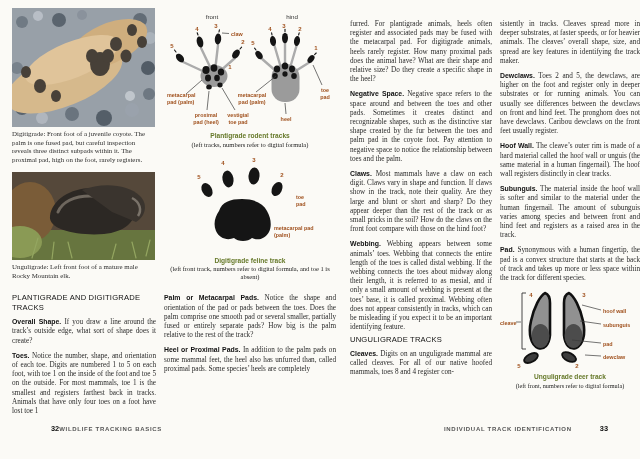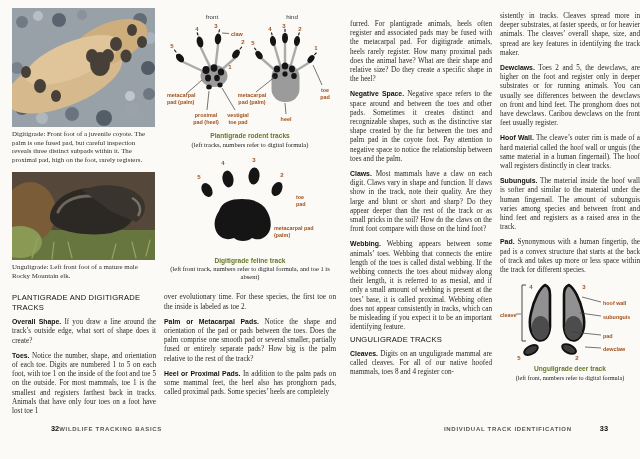--- a/index.html
+++ b/index.html
@@ -8,21 +8,21 @@
     background:#fbfaf6;
     font-family:"Liberation Serif", serif;
     color:#2a2a2a;
     position:relative;
     overflow:hidden;
   }
   .col { position:absolute; }
   .col1 { left:12px;  top:8px;  width:144px; }
   .col2 { left:164px; top:8px;  width:172px; }
   .col3 { left:350px; top:20px; width:142px; }
-  .col4 { left:500px; top:12px; width:140px; }
+  .col4 { left:500px; top:20px; width:140px; }
 
   .photo { display:block; width:143px; overflow:hidden; }
   .photo svg { display:block; }
   .photo-caption { font-size:6.9px; line-height:8.7px; margin-top:3px; text-align:left; color:#2e2e2e; }
   .photo2 { margin-top:7px; }
 
   .section-heading {
     font-family:"Liberation Sans", sans-serif; font-weight:normal;
     font-size:7.6px; line-height:9.5px; letter-spacing:.2px; color:#101010;
     margin-top:13px;
@@ -258,23 +258,22 @@
       <text class="dg-label" x="104" y="79" text-anchor="start">metacarpal pad</text>
       <text class="dg-label" x="104" y="86" text-anchor="start">(palm)</text>
     </svg>
 
     <div class="diagram-caption">
       <div class="dc-title">Digitigrade feline track</div>
       <div class="dc-sub">(left front track, numbers refer to digital formula, and toe 1 is absent)</div>
     </div>
 
     <div class="col2-text">
-      <p class="body-p cont">over evolutionary time. For these species, the first toe on the inside is labeled as toe 2.</p>
       <p class="body-p"><span class="lead">Palm or Metacarpal Pads.</span><span> Notice the shape and orientation of the pad or pads between the toes. Does the palm comprise one smooth pad or several smaller, partially fused or entirely separate pads? How big is the palm relative to the rest of the track?</span></p>
-      <p class="body-p"><span class="lead">Heel or Proximal Pads.</span><span> In addition to the palm pads on some mammal feet, the heel also has pronghorn pads, called proximal pads. Some species’ heels are completely</span></p>
+      <p class="body-p"><span class="lead">Heel or Proximal Pads.</span><span> In addition to the palm pads on some mammal feet, the heel also has unfurred than, called proximal pads. Some species’ heels are completely</span></p>
     </div>
   </div>
 
   <div class="col col3">
     <p class="body-p cont">furred. For plantigrade animals, heels often register and associated pads may be fused with the metacarpal pad. For digitigrade animals, heels rarely register. How many proximal pads does the animal have? What are their shape and relative size? Do they create a specific shape in the heel?</p>
     <p class="body-p"><span class="lead">Negative Space.</span><span> Negative space refers to the space around and between the toes and other pads. Sometimes it creates distinct and recognizable shapes, such as the distinctive star shape created by the fur between the toes and palm pad in the coyote foot. Pay attention to negative space to notice the relationship between toes and the palm.</span></p>
     <p class="body-p"><span class="lead">Claws.</span><span> Most mammals have a claw on each digit. Claws vary in shape and function. If claws show in the track, note their quality. Are they large and blunt or short and sharp? Do they appear deeper than the rest of the track or as small pricks in the soil? How do the claws on the front foot compare with those on the hind foot?</span></p>
     <p class="body-p"><span class="lead">Webbing.</span><span> Webbing appears between some animals’ toes. Webbing that connects the entire length of the toes is called distal webbing. If the webbing connects the toes about midway along their length, it is referred to as mesial, and if only a small amount of webbing is present at the toes’ base, it is called proximal. Webbing often does not appear consistently in tracks, which can be misleading if you expect it to be an important identifying feature.</span></p>
     <h3 class="section-heading mid-heading">UNGULIGRADE TRACKS</h3>
     <p class="body-p"><span class="lead">Cleaves.</span><span> Digits on an unguligrade mammal are called cleaves. For all of our native hoofed mammals, toes 8 and 4 register con-</span></p>

